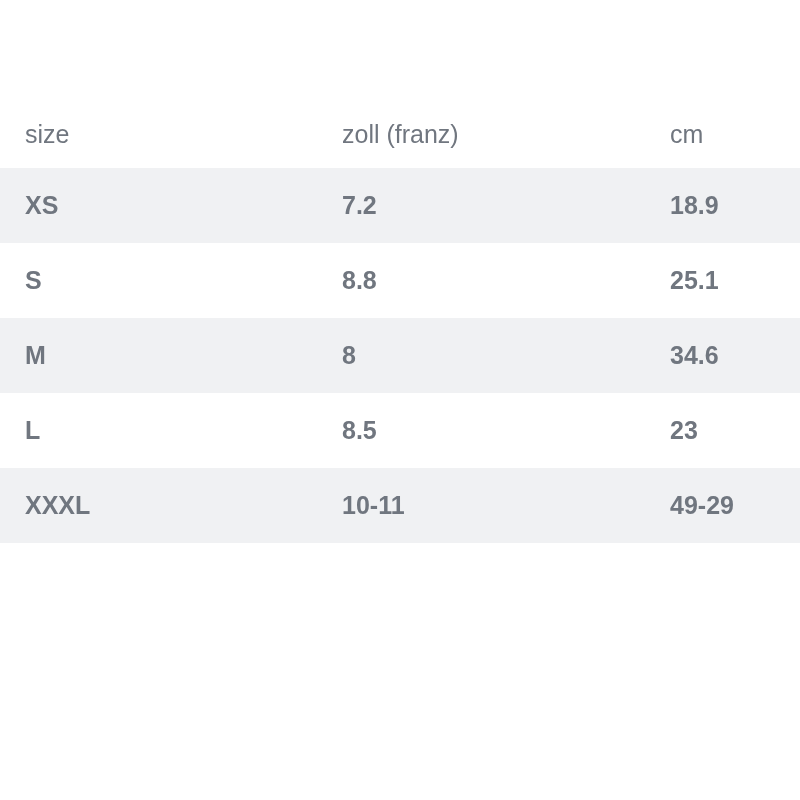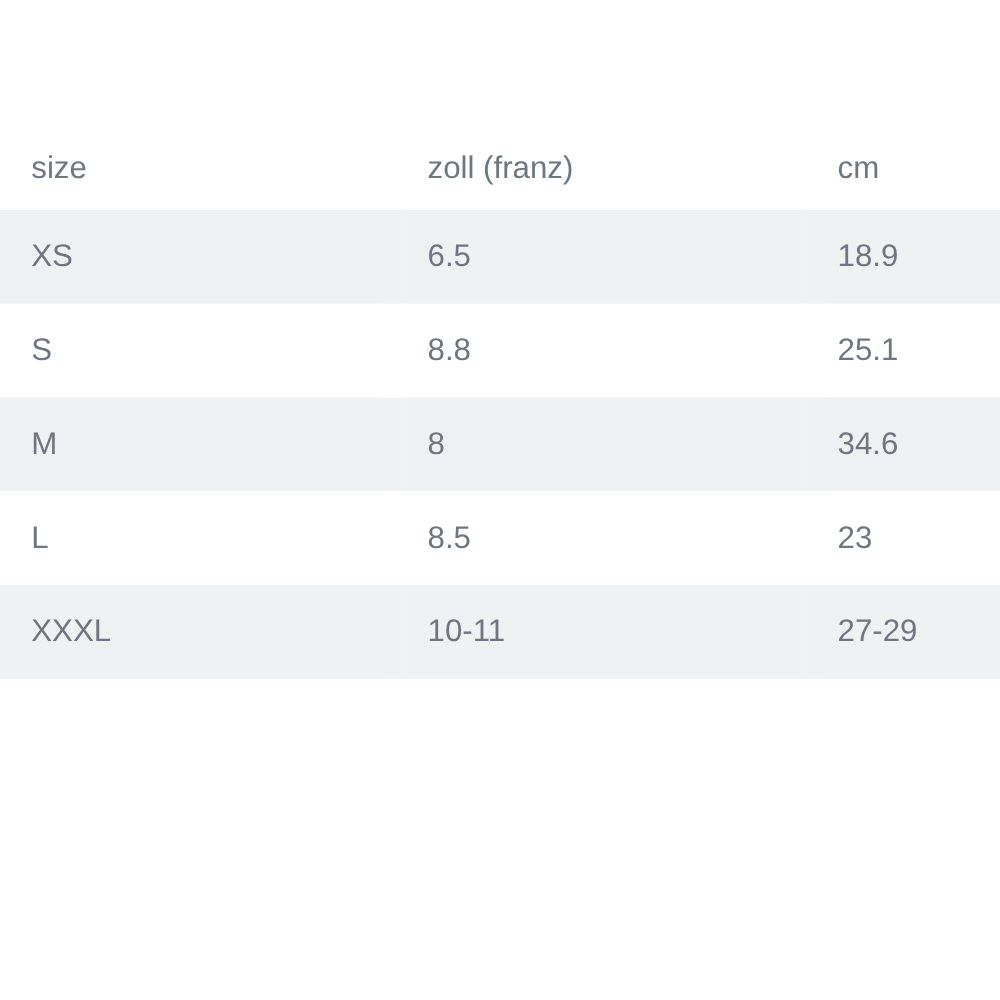--- a/index.html
+++ b/index.html
@@ -47,21 +47,21 @@
     background: #ffffff;
     vertical-align: middle;
     white-space: nowrap;
   }
 
   .size-table tbody td {
     height: 75px;
     padding: 0;
     margin: 0;
     text-align: left;
-    font-weight: 400;
+    font-weight: 700;
     font-size: 25px;
     line-height: 75px;
     color: #70767f;
     vertical-align: middle;
     white-space: nowrap;
   }
 
   
   .size-table tbody tr.striped td {
     background: #f0f1f3;
@@ -123,21 +123,21 @@
       </tr>
     </thead>
 
     <tbody>
 
       <tr class="striped">
         <td class="c-size">
           <span class="cell-text">XS</span>
         </td>
         <td class="c-zoll">
-          <span class="cell-text">6.5</span>
+          <span class="cell-text">7.2</span>
         </td>
         <td class="c-cm">
           <span class="cell-text">18.9</span>
         </td>
       </tr>
 
       <tr class="plain">
         <td class="c-size">
           <span class="cell-text">S</span>
         </td>
@@ -176,20 +176,20 @@
 
 
       <tr class="striped">
         <td class="c-size">
           <span class="cell-text">XXXL</span>
         </td>
         <td class="c-zoll">
           <span class="cell-text">10-11</span>
         </td>
         <td class="c-cm">
-          <span class="cell-text">27-29</span>
+          <span class="cell-text">49-29</span>
         </td>
       </tr>
 
     </tbody>
   </table>
 
 </div>
 
 </body></html>

